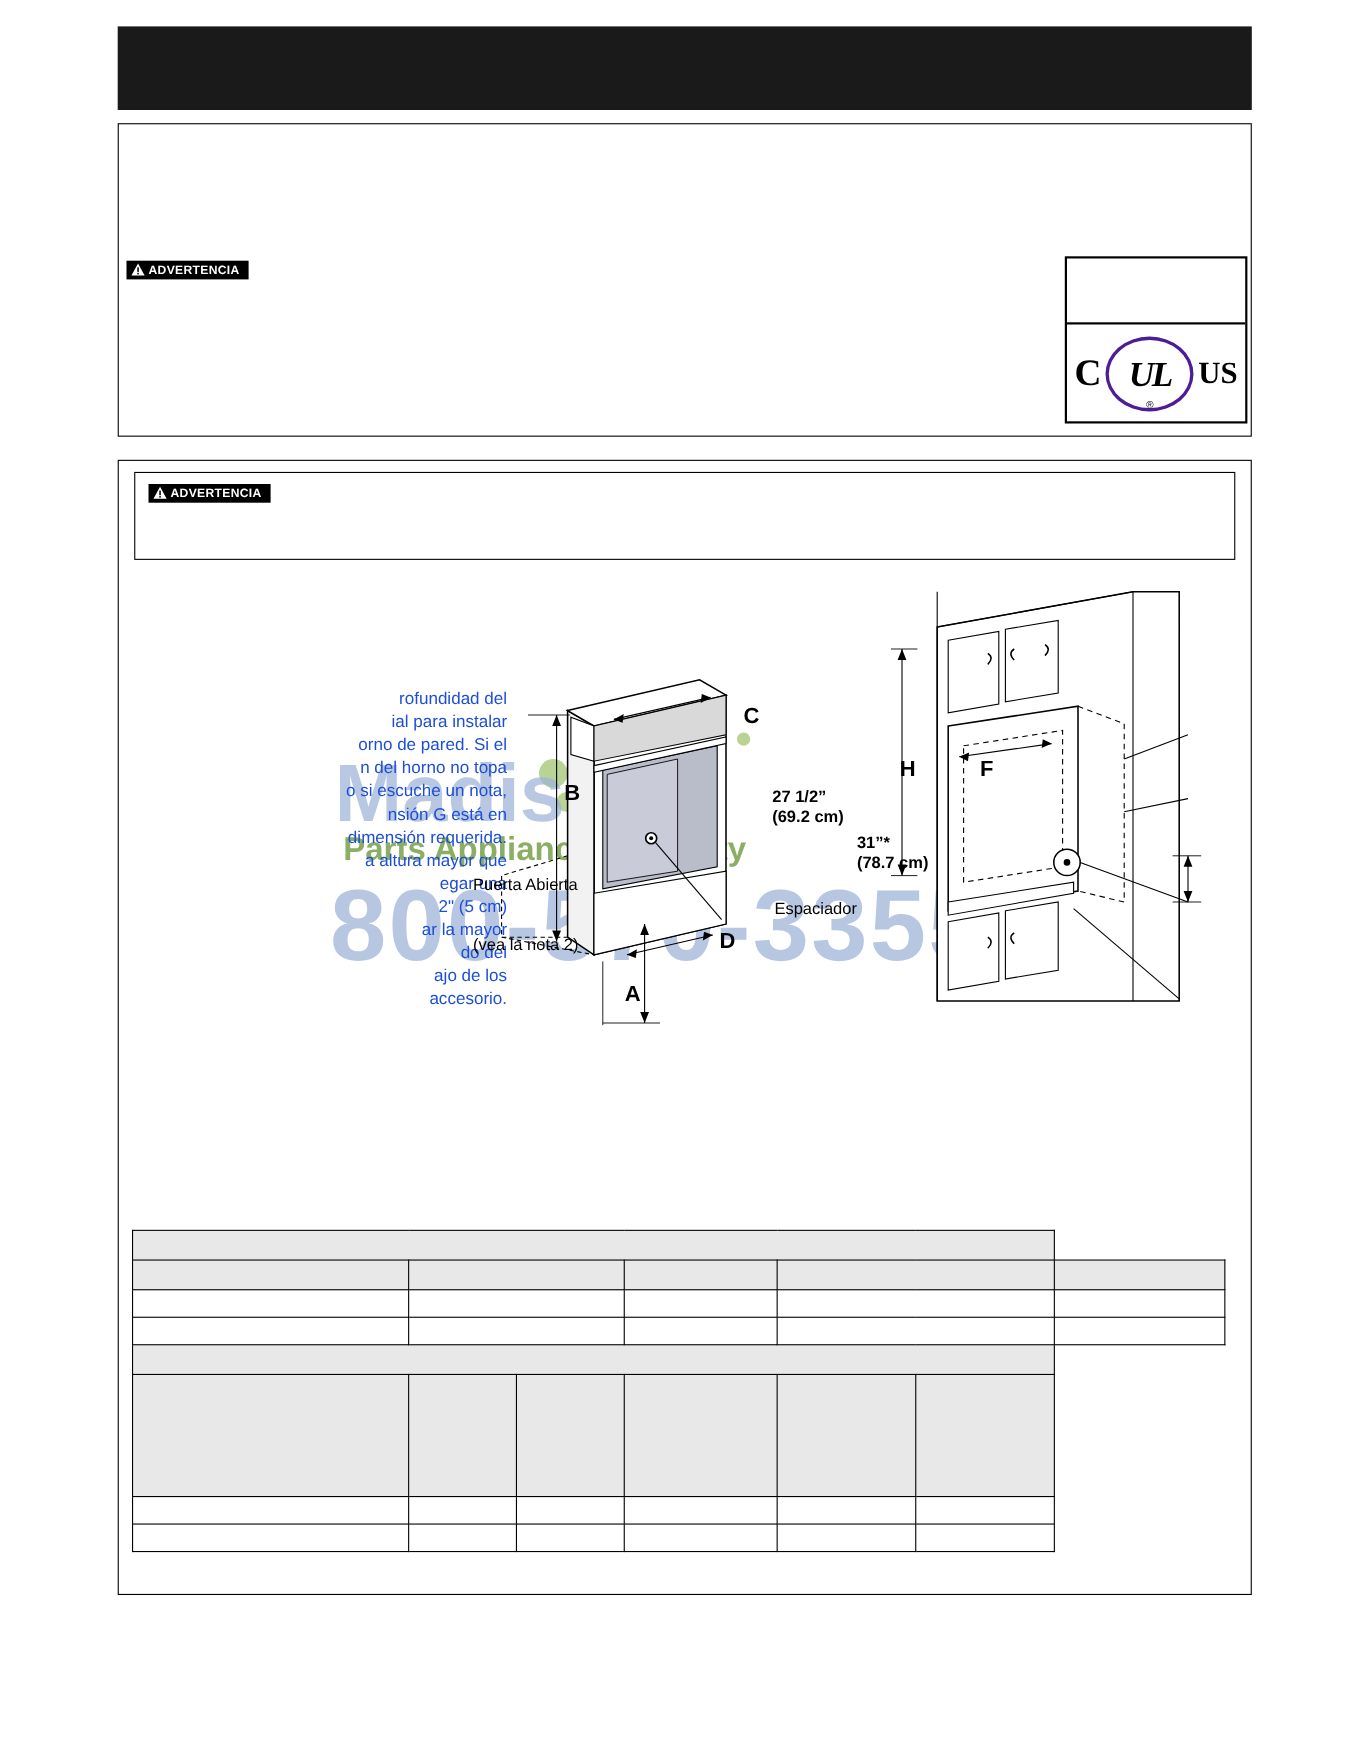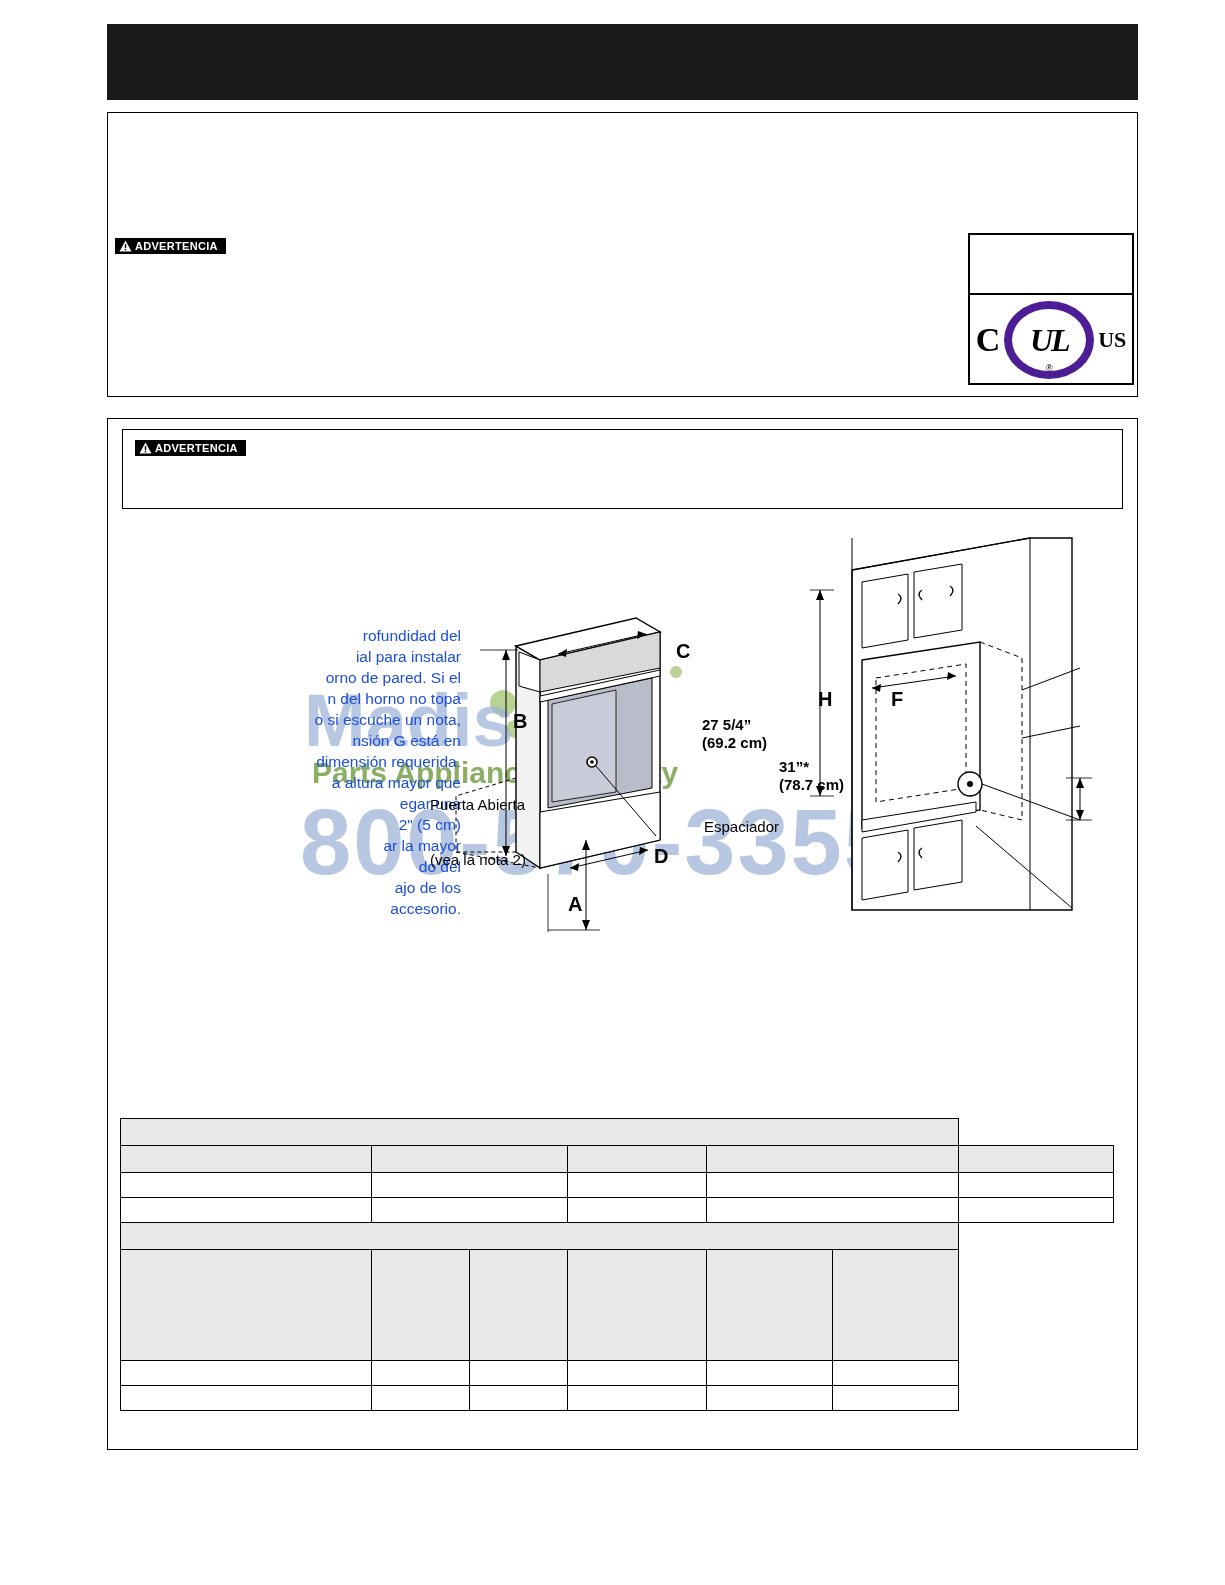--- a/index.html
+++ b/index.html
@@ -14,22 +14,22 @@
 
   
   .warn{display:inline-block;background:#000;color:#fff;font-weight:bold;font-size:11px;letter-spacing:.3px;padding:2px 8px 2px 4px;white-space:nowrap;}
   .warn-wrap1{position:absolute;left:115px;top:236px;}
 
   
   .ul-box{position:absolute;left:968px;top:233px;width:166px;height:152px;border:2px solid #000;box-sizing:border-box;background:#fff;}
   .ul-box .divider{position:absolute;left:0;top:58px;width:100%;height:2px;background:#000;}
   .ul-inner{position:absolute;left:0;top:60px;width:100%;height:90px;display:flex;align-items:center;justify-content:center;}
   .ul-c{font-size:34px;font-weight:bold;font-family:"Liberation Serif",serif;margin-right:4px;}
-  .ul-us{font-size:22px;font-weight:bold;font-family:"Liberation Serif",serif;margin-left:4px;}
-  .ul-circle{width:74px;height:62px;border:8px solid #4c1d95;border-radius:50%;position:relative;display:flex;align-items:center;justify-content:center;}
+  .ul-us{font-size:28px;font-weight:bold;font-family:"Liberation Serif",serif;margin-left:4px;}
+  .ul-circle{width:74px;height:62px;border:3px solid #4c1d95;border-radius:50%;position:relative;display:flex;align-items:center;justify-content:center;}
   .ul-circle .ul-text{font-family:"Liberation Serif",serif;font-size:32px;font-weight:bold;font-style:italic;letter-spacing:-2px;}
   .ul-circle .reg{position:absolute;bottom:-2px;left:50%;transform:translateX(-50%);font-size:9px;}
 
   
   .box2{position:absolute;left:107px;top:418px;width:1031px;height:1032px;border:1px solid #000;box-sizing:border-box;background:#fff;}
   .warnbox2{position:absolute;left:122px;top:429px;width:1001px;height:80px;border:1px solid #000;box-sizing:border-box;background:#fff;}
 
   
   .wm{position:absolute;left:300px;top:620px;width:620px;height:340px;pointer-events:none;}
   .wm-text{position:absolute;left:0;top:170px;font-size:92px;font-weight:bold;color:#9fb4d8;opacity:.75;letter-spacing:2px;font-family:"Liberation Sans",sans-serif;}
@@ -179,21 +179,21 @@
 
     <line x1="236" y1="236" x2="288" y2="236" stroke="#000" stroke-width="0"></line>
   </svg>
 
   <span class="lbl lbl-b" style="left:513px;top:710px;">B</span>
   <span class="lbl lbl-b" style="left:676px;top:640px;">C</span>
   <span class="lbl lbl-b" style="left:654px;top:845px;">D</span>
   <span class="lbl lbl-b" style="left:568px;top:893px;">A</span>
 
   <div class="dimtxt" style="left:702px;top:716px;">
-    <div>27 5/4”</div>
+    <div>27 1/2”</div>
     <div>(69.2 cm)</div>
   </div>
 
   <span class="lbl" style="left:430px;top:796px;">Puerta Abierta</span>
   <span class="lbl" style="left:430px;top:851px;">(vea la nota 2)</span>
   <span class="lbl" style="left:704px;top:818px;">Espaciador</span>
 
   <svg style="position:absolute;left:790px;top:520px;" width="310" height="420">
 
     <polygon points="62,50 240,18 282,18 282,390 62,390" fill="#ffffff" stroke="#000" stroke-width="1.4"></polygon>

